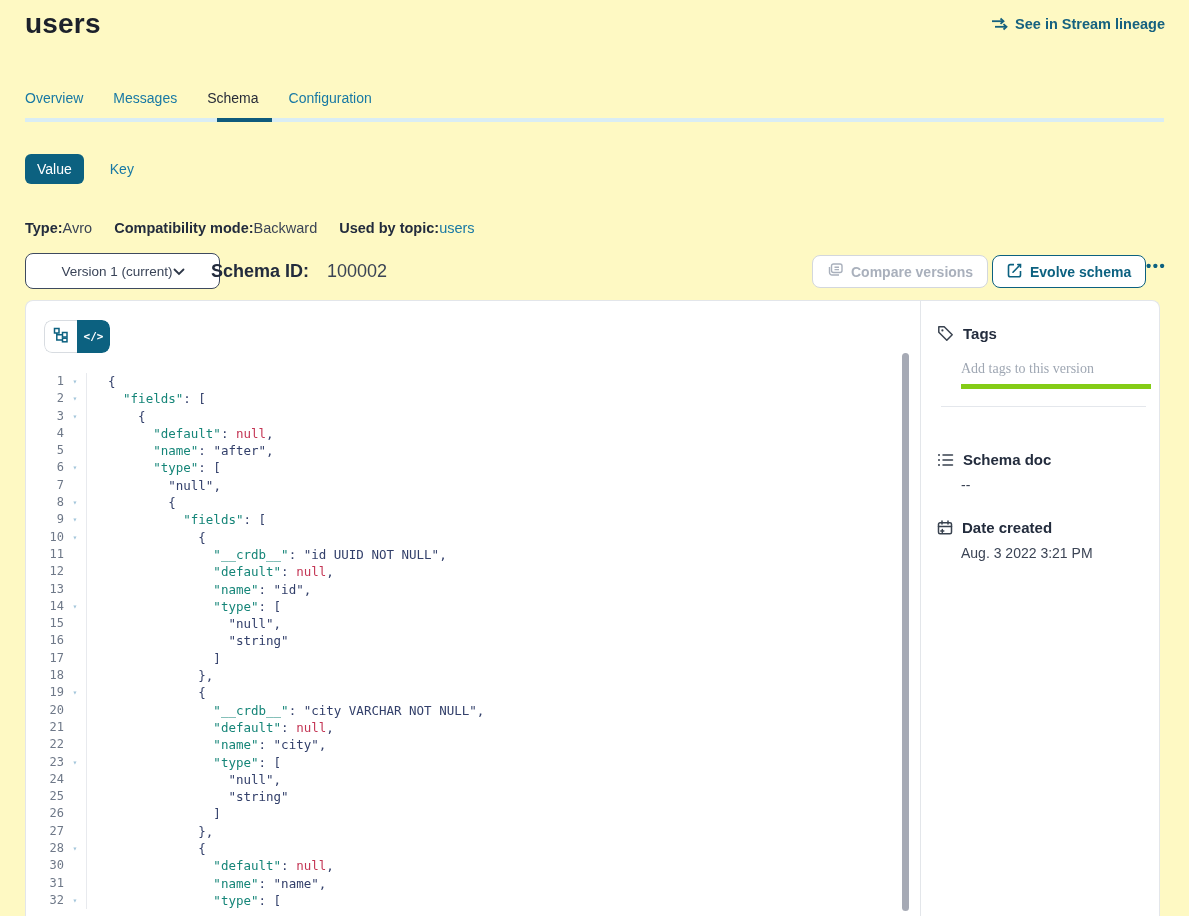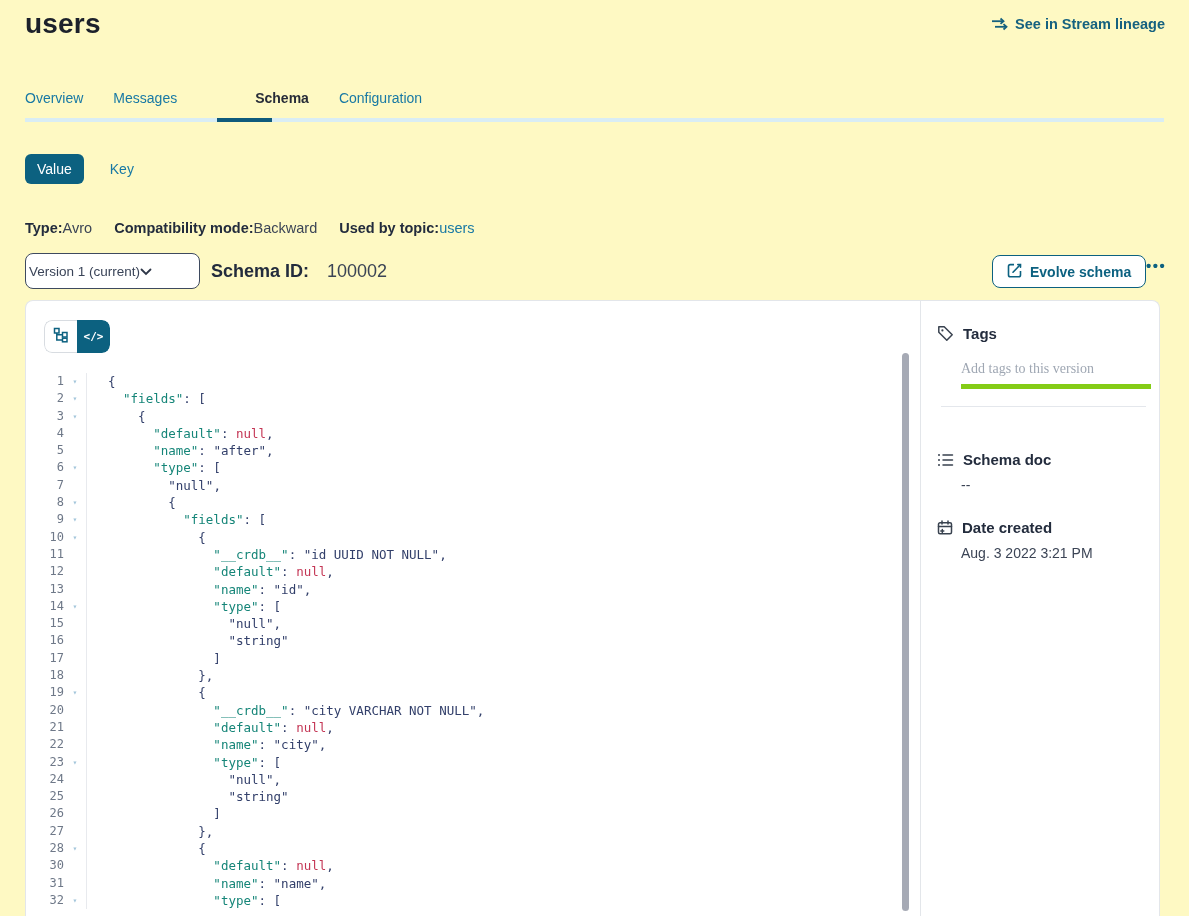--- a/index.html
+++ b/index.html
@@ -13,38 +13,38 @@
   body{font-family:"Liberation Sans",sans-serif;color:var(--body);}
   .page{position:relative;width:1189px;height:916px;overflow:hidden;background:#fef9c3;}
 
   .page-title{position:absolute;left:25px;top:8px;font-size:28px;font-weight:700;color:#1c212b;letter-spacing:.2px;}
   .lineage-link{position:absolute;right:24px;top:16px;display:flex;align-items:center;gap:7px;
     color:#15617f;font-size:14.5px;font-weight:700;cursor:pointer;text-decoration:none;}
   .lineage-link svg{display:block;}
 
   .tabs{position:absolute;left:25px;top:90px;display:flex;gap:30px;font-size:14px;}
   .tab{color:var(--link);cursor:pointer;font-weight:400;}
-  .tab.active{color:#272c38;font-weight:700;margin-left:48px;}
+  .tab.active{color:#272c38;font-weight:400;}
   .tab-track{position:absolute;left:25px;top:118px;width:1139px;height:4px;background:var(--tab-track);}
   .tab-indicator{position:absolute;left:217px;top:118px;width:55px;height:4px;background:var(--tab-active);}
 
   .toggle-row{position:absolute;left:25px;top:154px;display:flex;align-items:center;gap:26px;}
   .btn-value{background:var(--primary);color:#fff;border:none;border-radius:6px;height:30px;min-width:56px;
     padding:0 12px;font-size:14px;font-family:inherit;cursor:pointer;}
   .link-key{color:var(--link);font-size:14px;cursor:pointer;}
 
   .meta-row{position:absolute;left:25px;top:220px;display:flex;gap:22px;font-size:14.5px;}
   .meta-item{display:flex;align-items:baseline;}
   .meta-label{font-weight:700;color:var(--dark);}
   .meta-value{color:var(--body);}
   .meta-value.link{color:var(--link);cursor:pointer;}
 
   .controls-row{position:absolute;left:0;top:253px;width:1189px;height:36px;}
-  .version-select{position:absolute;left:25px;top:0;width:175px;height:36px;border:1px solid #3e4a5f;
-    border-radius:8px;display:flex;align-items:center;justify-content:flex-start;padding:0 12px 0 3px;
+  .version-select{position:absolute;left:25px;top:0;width:195px;height:36px;border:1px solid #3e4a5f;
+    border-radius:8px;display:flex;align-items:center;justify-content:center;padding:0 12px 0 13px;
     font-size:13.5px;color:#3a4458;cursor:pointer;background:#fff;}
   .schema-id{position:absolute;left:211px;top:0;height:36px;display:flex;align-items:center;gap:18px;font-size:18px;}
   .btn-compare{position:absolute;left:812px;top:2px;height:33px;display:flex;align-items:center;gap:8px;
     padding:0 14px;border:1px solid #d3d7dd;border-radius:8px;background:#fff;color:var(--disabled);
     font-size:14px;font-weight:700;font-family:inherit;cursor:default;}
   .btn-evolve{position:absolute;left:992px;top:2px;height:33px;display:flex;align-items:center;gap:8px;
     padding:0 14px;border:1.5px solid var(--primary);border-radius:8px;background:#fff;color:var(--primary);
     font-size:14px;font-weight:700;font-family:inherit;cursor:pointer;}
   .btn-more{position:absolute;left:1146px;top:4px;border:none;background:none;color:var(--primary);
     font-size:15px;font-weight:700;letter-spacing:1.5px;cursor:pointer;font-family:inherit;}
@@ -141,20 +141,30 @@
       <span>
         <svg width="12" height="8" viewBox="0 0 12 8" fill="none" stroke="#2d3647" stroke-width="1.8" stroke-linecap="round">
           <path d="M1.5 1.5 L6 6 L10.5 1.5"></path>
         </svg>
       </span>
     </div>
     <div class="schema-id">
       <span class="meta-label">Schema ID:</span>
       <span class="meta-value">100002</span>
     </div>
+    <button class="btn-compare">
+      <span>
+        <svg width="16" height="14" viewBox="0 0 16 14" fill="none" stroke="#a9b0bc" stroke-width="1.4">
+          <rect x="4.5" y="1" width="10.5" height="8.5" rx="2"></rect>
+          <path d="M2.5 4 v5.5 a2.5 2.5 0 0 0 2.5 2.5 h7"></path>
+          <path d="M7.5 4.3 h4.5 M7.5 6.6 h4.5"></path>
+        </svg>
+      </span>
+      <span>Compare versions</span>
+    </button>
     <button class="btn-evolve">
       <span>
         <svg width="15" height="15" viewBox="0 0 15 15" fill="none" stroke="#0c6180" stroke-width="1.6">
           <path d="M13.5 8 v4 a1.8 1.8 0 0 1 -1.8 1.8 H3.3 A1.8 1.8 0 0 1 1.5 12 V3.4 A1.8 1.8 0 0 1 3.3 1.6 H7"></path>
           <path d="M6 9.2 L13 2" stroke-linecap="round"></path>
             <path d="M10.8 1.6 H13.5 V4.3" stroke-linecap="round"></path>
         </svg>
       </span>
       <span>Evolve schema</span>
     </button>

